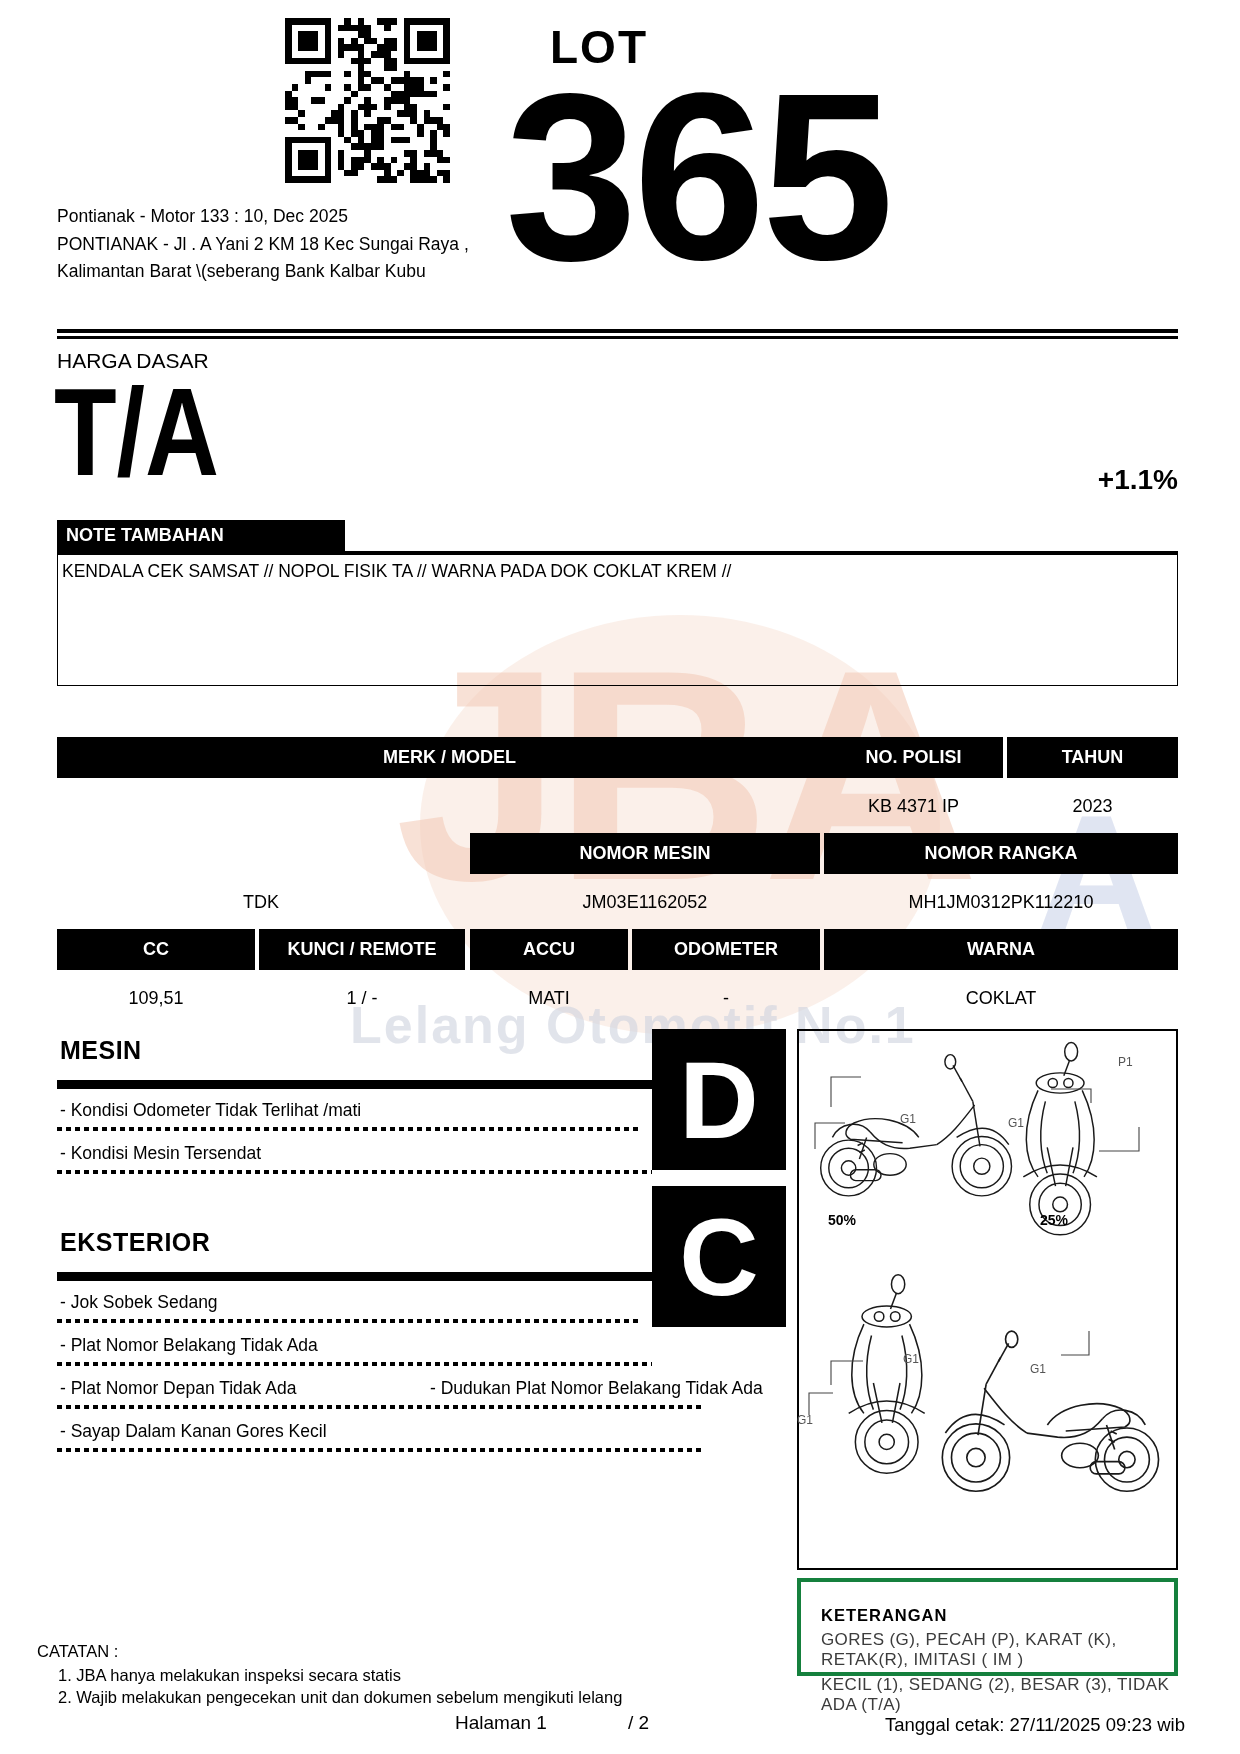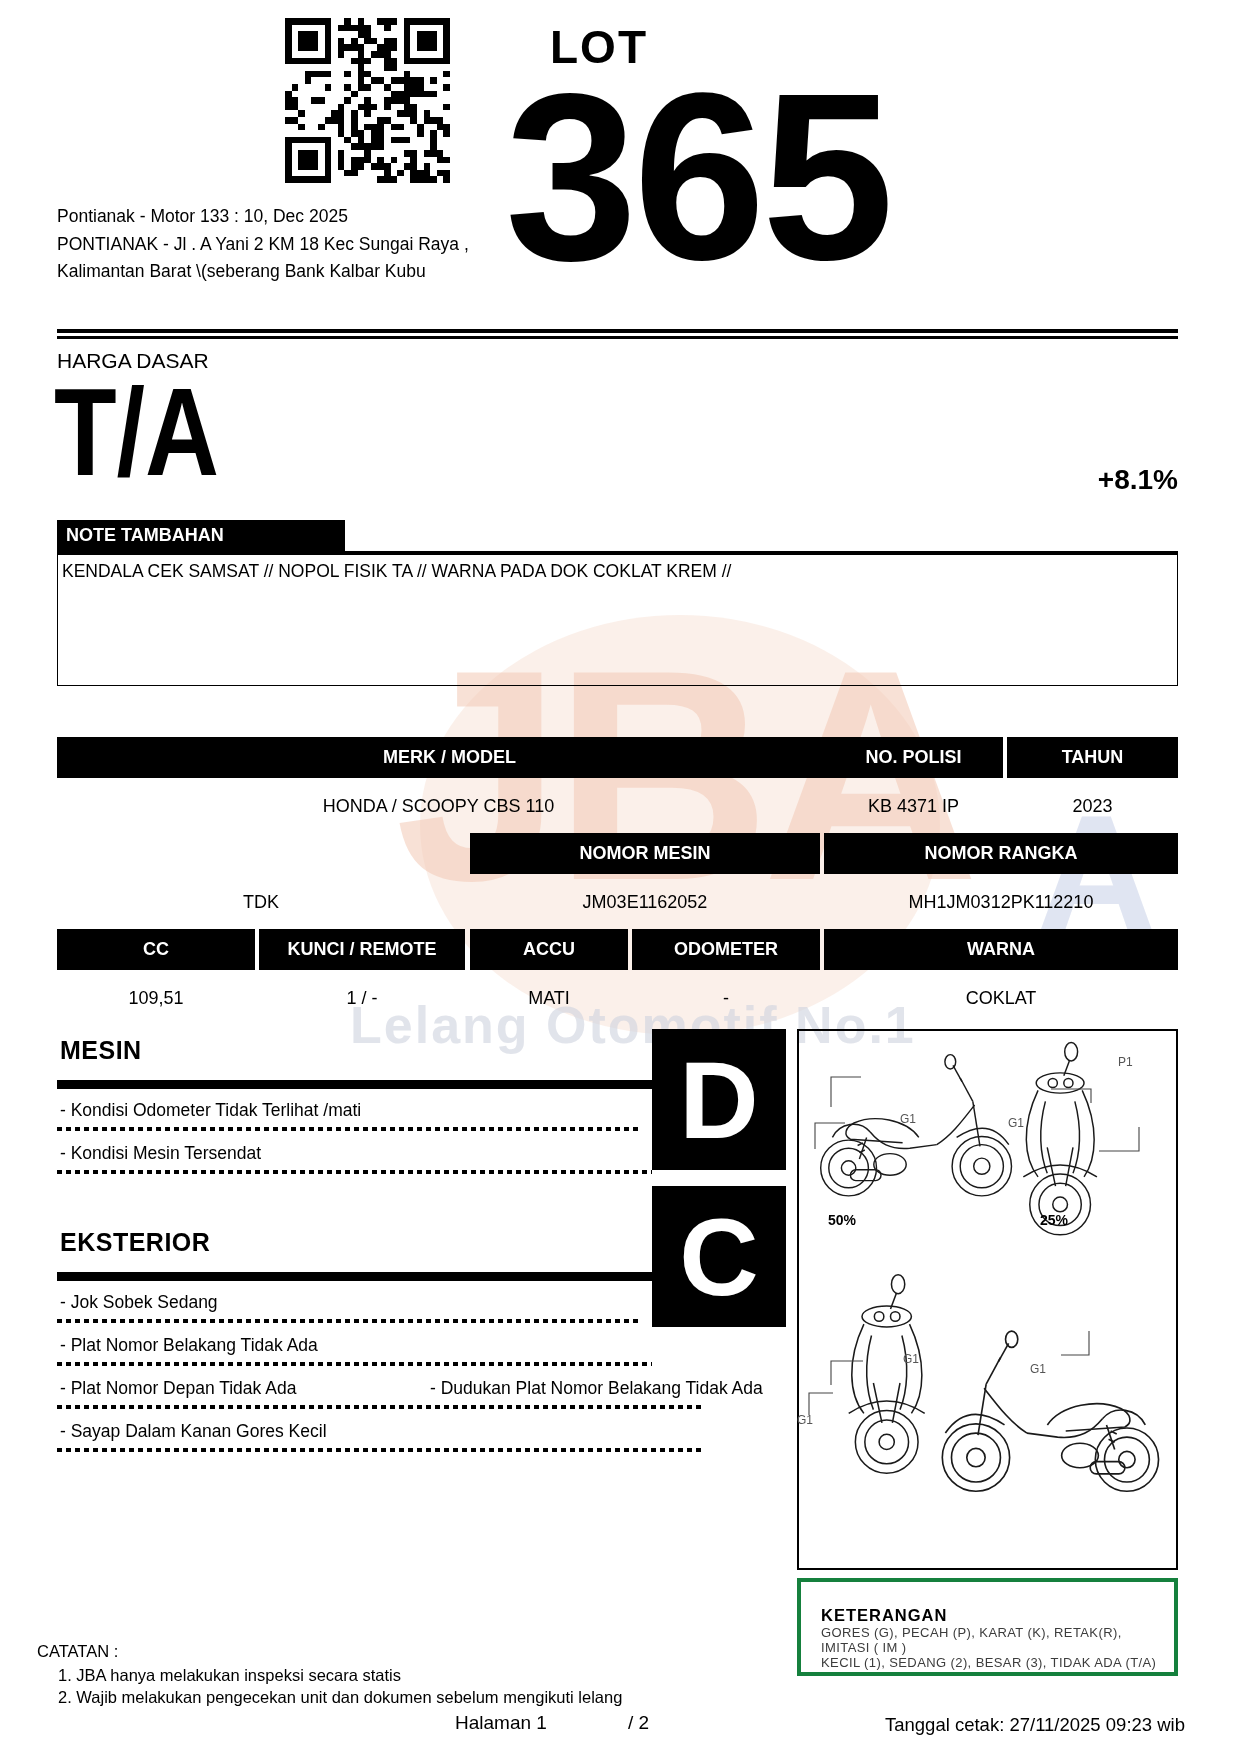--- a/index.html
+++ b/index.html
@@ -41,21 +41,21 @@
   .dotline{height:4px;background:repeating-linear-gradient(90deg,#000 0 5px,transparent 5px 9px);}
   .grade-box{width:134px;height:141px;background:#000;color:#fff;text-align:center;
              line-height:141px;font-size:110px;font-weight:bold;}
   
   .panel{left:797px;top:1029px;width:381px;height:541px;border:2px solid #000;box-sizing:border-box;}
   .moto-label{font-size:12px;color:#555;}
   .tire-label{font-size:14px;font-weight:bold;}
   .ket-box{left:797px;top:1578px;width:381px;height:98px;border:4px solid #15803d;box-sizing:border-box;
            padding:24px 0 0 20px;}
   .ket-title{font-size:16.5px;font-weight:bold;letter-spacing:1px;}
-  .ket-line{font-size:13px;color:#3c3c3c;letter-spacing:.4px;}
+  .ket-line{font-size:17px;color:#3c3c3c;margin-top:5px;letter-spacing:.4px;}
   
   .catatan-title{left:37px;top:1642px;font-size:16.5px;}
   .catatan-item{font-size:16.5px;}
   .halaman{left:455px;top:1712px;font-size:19px;}
   .halaman-of{left:628px;top:1712px;font-size:19px;}
   .tanggal{right:55px;top:1714px;font-size:18.5px;}
   svg{display:block;}
 </style>
 </head>
 <body>
@@ -370,31 +370,30 @@
     <div>Pontianak - Motor 133 : 10, Dec 2025</div>
     <div>PONTIANAK - Jl . A Yani 2 KM 18 Kec Sungai Raya ,</div>
     <div>Kalimantan Barat \(seberang Bank Kalbar Kubu</div>
   </div>
 
   <div class="abs rule-a"></div>
   <div class="abs rule-b"></div>
 
   <div class="abs harga-label">HARGA DASAR</div>
   <div class="abs harga-value">T/A</div>
-  <div class="abs harga-adj">+8.1%</div>
+  <div class="abs harga-adj">+1.1%</div>
 
   <div class="abs note-label">NOTE TAMBAHAN</div>
   <div class="abs note-box">
     <span>KENDALA CEK SAMSAT // NOPOL FISIK TA // WARNA PADA DOK COKLAT KREM //</span>
   </div>
 
   <div class="abs hbar" style="left:57px;top:737px;width:785px;">MERK / MODEL</div>
   <div class="abs hbar" style="left:824px;top:737px;width:179px;">NO. POLISI</div>
   <div class="abs hbar" style="left:1007px;top:737px;width:171px;">TAHUN</div>
-  <div class="abs vcell" style="left:57px;top:783px;width:763px;">HONDA / SCOOPY CBS 110</div>
   <div class="abs vcell" style="left:824px;top:783px;width:179px;">KB 4371 IP</div>
   <div class="abs vcell" style="left:1007px;top:783px;width:171px;">2023</div>
 
   <div class="abs hbar" style="left:470px;top:833px;width:350px;">NOMOR MESIN</div>
   <div class="abs hbar" style="left:824px;top:833px;width:354px;">NOMOR RANGKA</div>
   <div class="abs vcell" style="left:57px;top:879px;width:408px;">TDK</div>
   <div class="abs vcell" style="left:470px;top:879px;width:350px;">JM03E1162052</div>
   <div class="abs vcell" style="left:824px;top:879px;width:354px;">MH1JM0312PK112210</div>
 
   <div class="abs hbar" style="left:57px;top:929px;width:198px;">CC</div>

